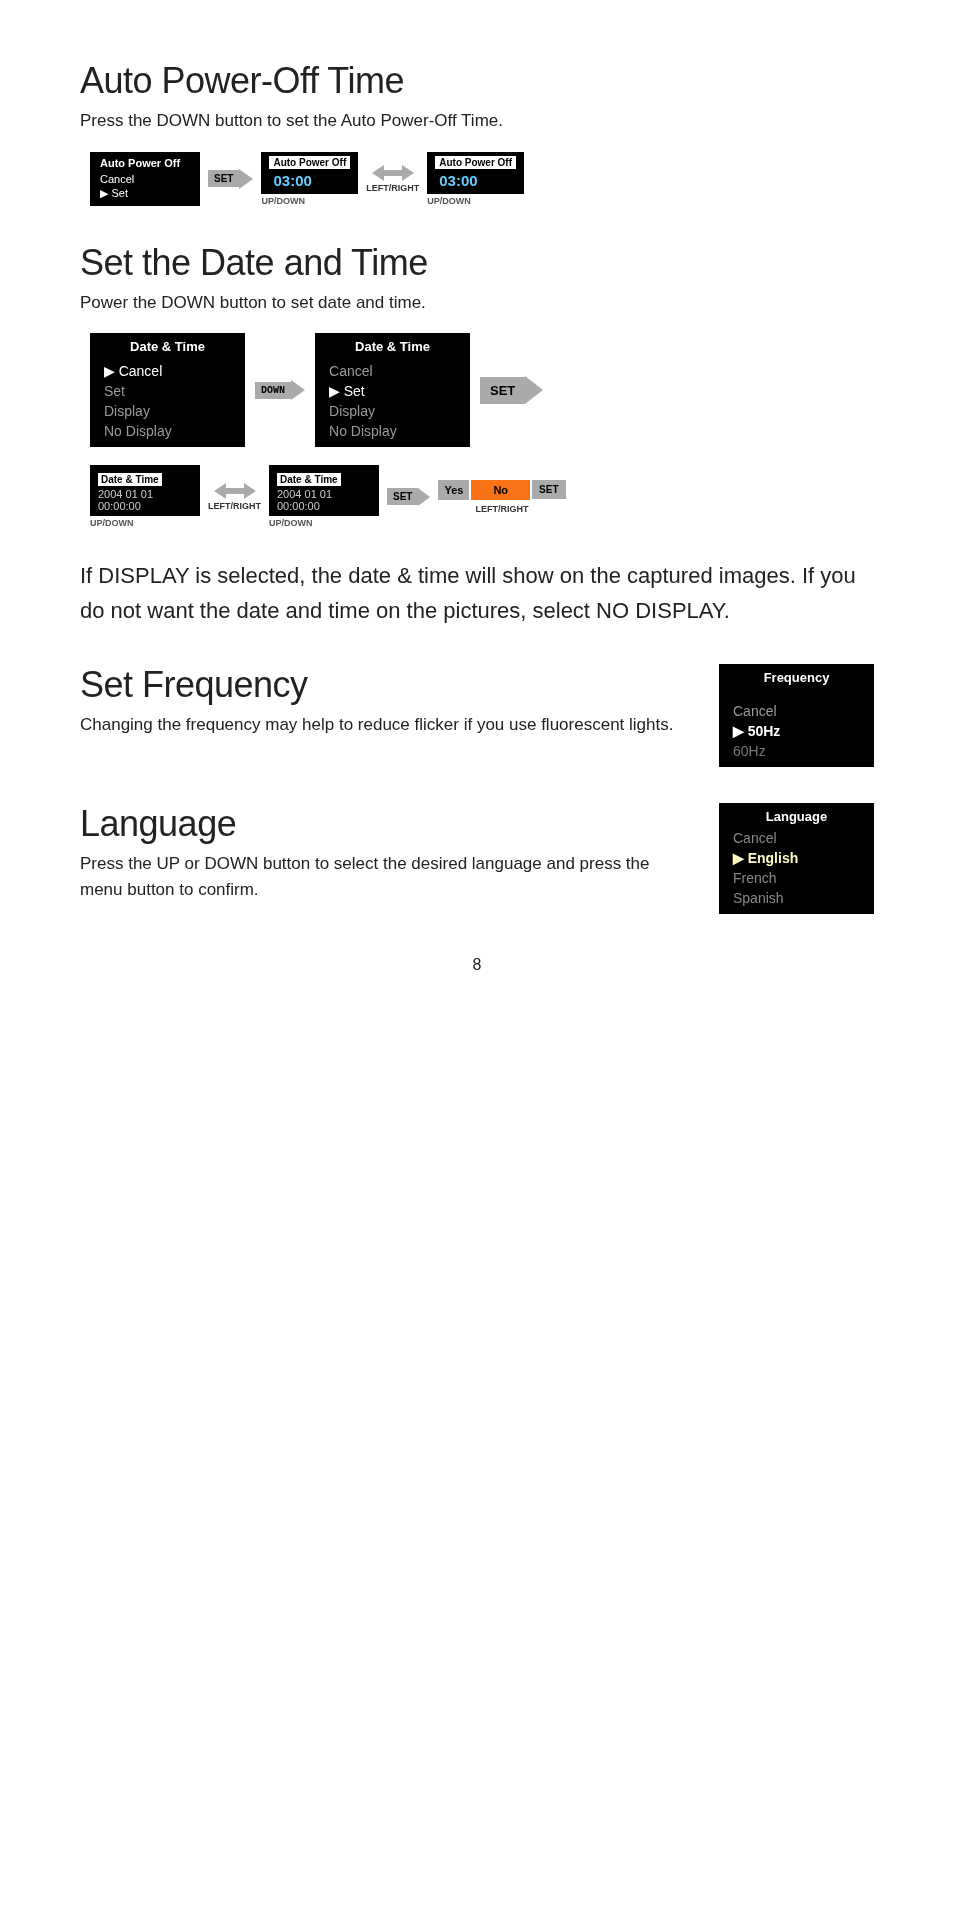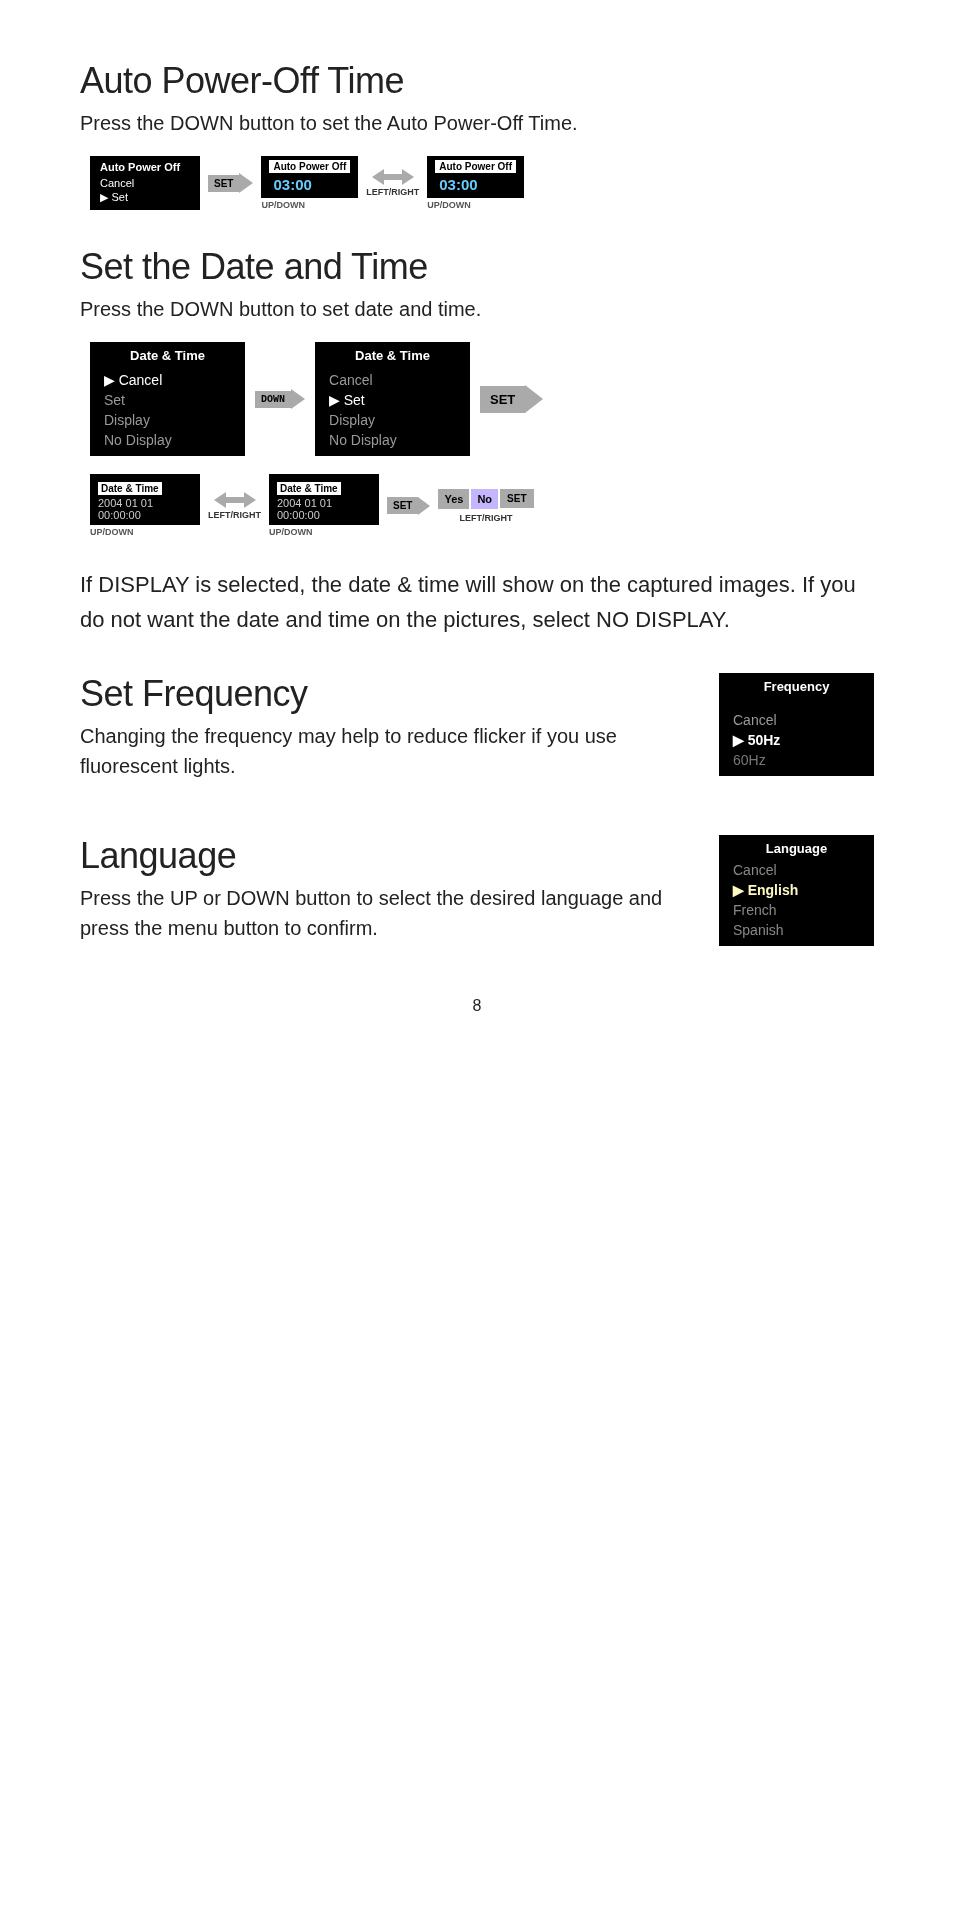--- a/index.html
+++ b/index.html
@@ -13,21 +13,21 @@
     }
 
     
     .section-title {
       font-size: 36px;
       font-weight: 400;
       margin-bottom: 6px;
       letter-spacing: -0.5px;
     }
     .section-desc {
-      font-size: 20px;
+      font-size: 17px;
       margin-bottom: 18px;
       line-height: 1.5;
     }
 
     
     .apo-diagram {
       display: flex;
       align-items: center;
       gap: 8px;
       margin: 18px 0 36px 10px;
@@ -141,25 +141,25 @@
       text-align: center;
     }
     .btn-yes {
       background: #aaa;
       color: #000;
       font-size: 11px;
       font-weight: bold;
       padding: 4px 6px;
     }
     .btn-no {
-      background: #c4b5fd;
+      background: #f97316;
       color: #000;
       font-size: 11px;
       font-weight: bold;
-      padding: 4px 6px;
+      padding: 4px 22px;
     }
 
     .yes-no-set {
       display: flex;
       flex-direction: column;
       align-items: center;
       gap: 4px;
     }
     .yes-no-row {
       display: flex;
@@ -340,21 +340,21 @@
         <div style="background:#fff;color:#000;font-size:10px;font-weight:bold;padding:1px 4px;margin-bottom:2px;">Auto Power Off</div>
         <div style="font-size:15px;font-weight:bold;color:#6cf;padding:1px 4px;">03:00</div>
       </div>
       <div style="font-size:9px;color:#555;font-weight:bold;margin-top:2px;">UP/DOWN</div>
     </div>
   </div>
 </section>
 
 <section>
   <h2 class="section-title">Set the Date and Time</h2>
-  <p class="section-desc">Press the DOWN button to set date and time.</p>
+  <p class="section-desc">Power the DOWN button to set date and time.</p>
 
   <div class="dt-diagram-row1">
 
     <div class="dt-menu">
       <div class="dt-title">Date &amp; Time</div>
       <div class="dt-item arrow sel">Cancel</div>
       <div class="dt-item">Set</div>
       <div class="dt-item">Display</div>
       <div class="dt-item">No Display</div>
     </div>

